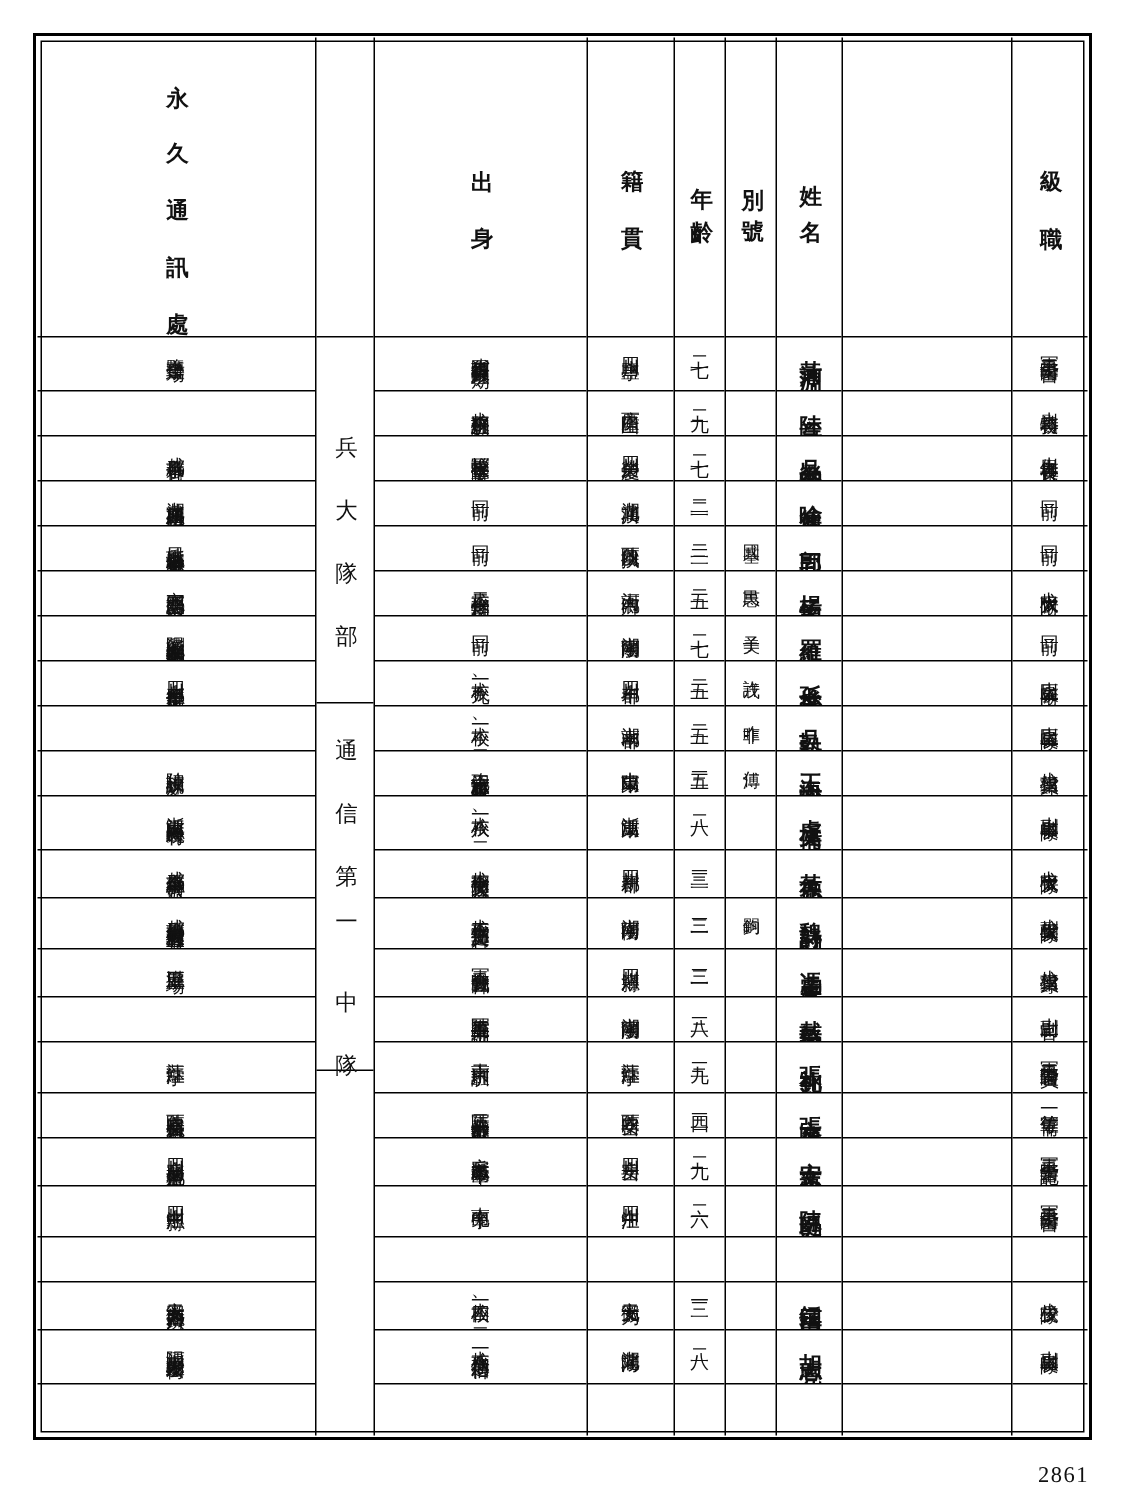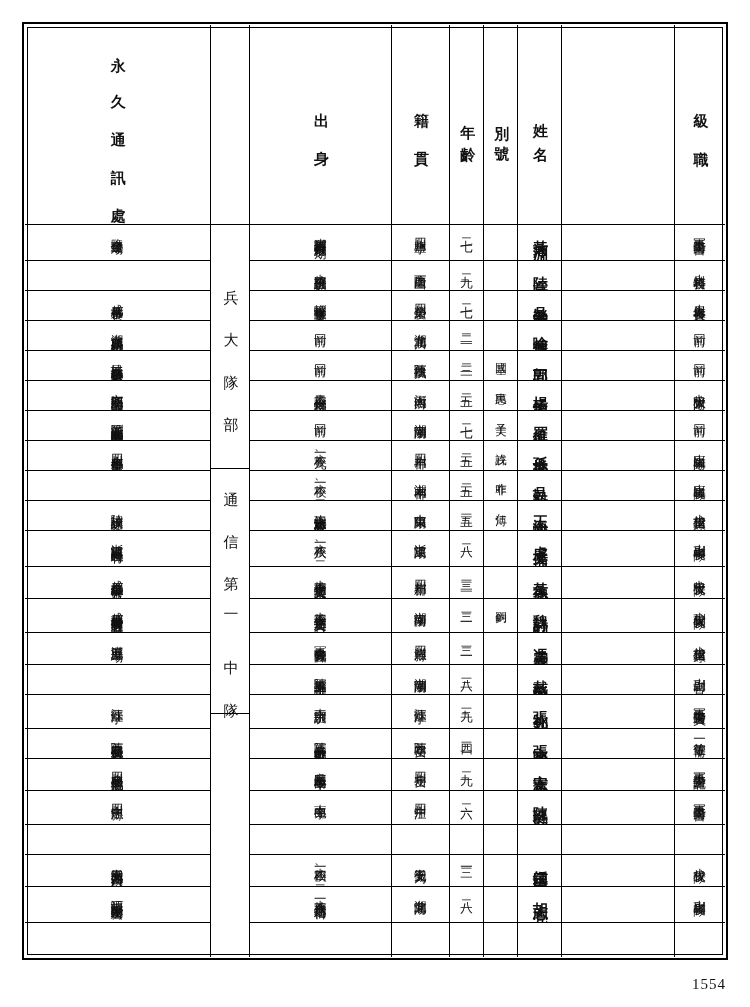--- a/index.html
+++ b/index.html
@@ -726,15 +726,15 @@
           </div>
         <div class="cell" style="height:36px">
             <span class="vtext">沔陽彭家場彭宏发轉</span>
           </div>
         <div class="cell" style="flex:1"></div>
       </div>
     </div>
 
   </div>
 
-  <div class="pageno">1554</div>
+  <div class="pageno">2861</div>
 
 </div>
 
 </body></html>

